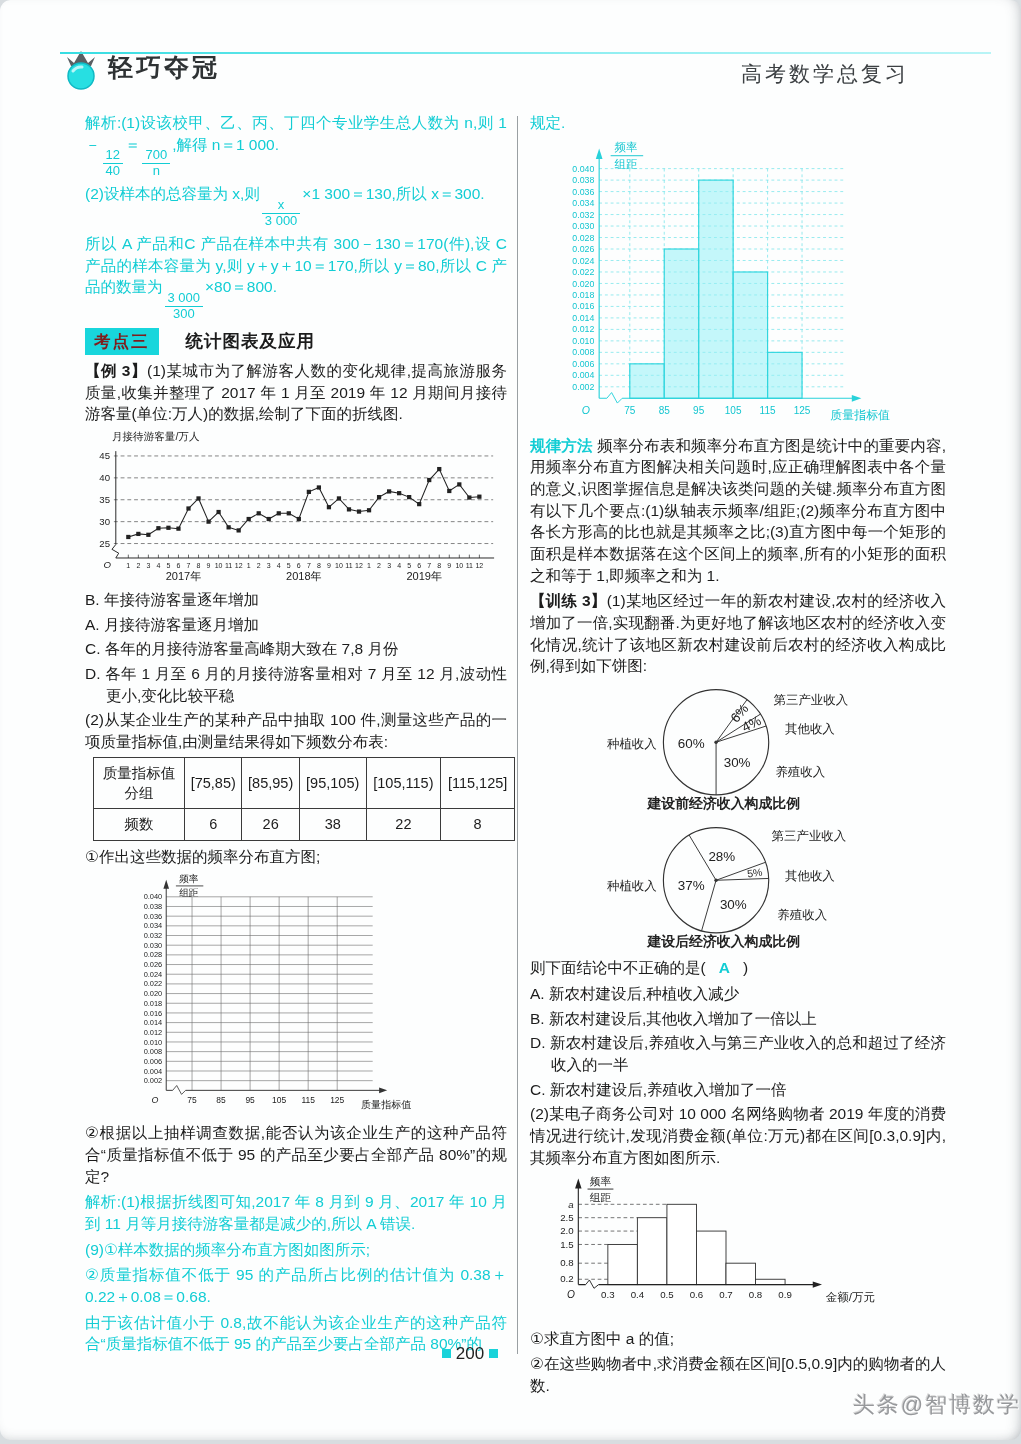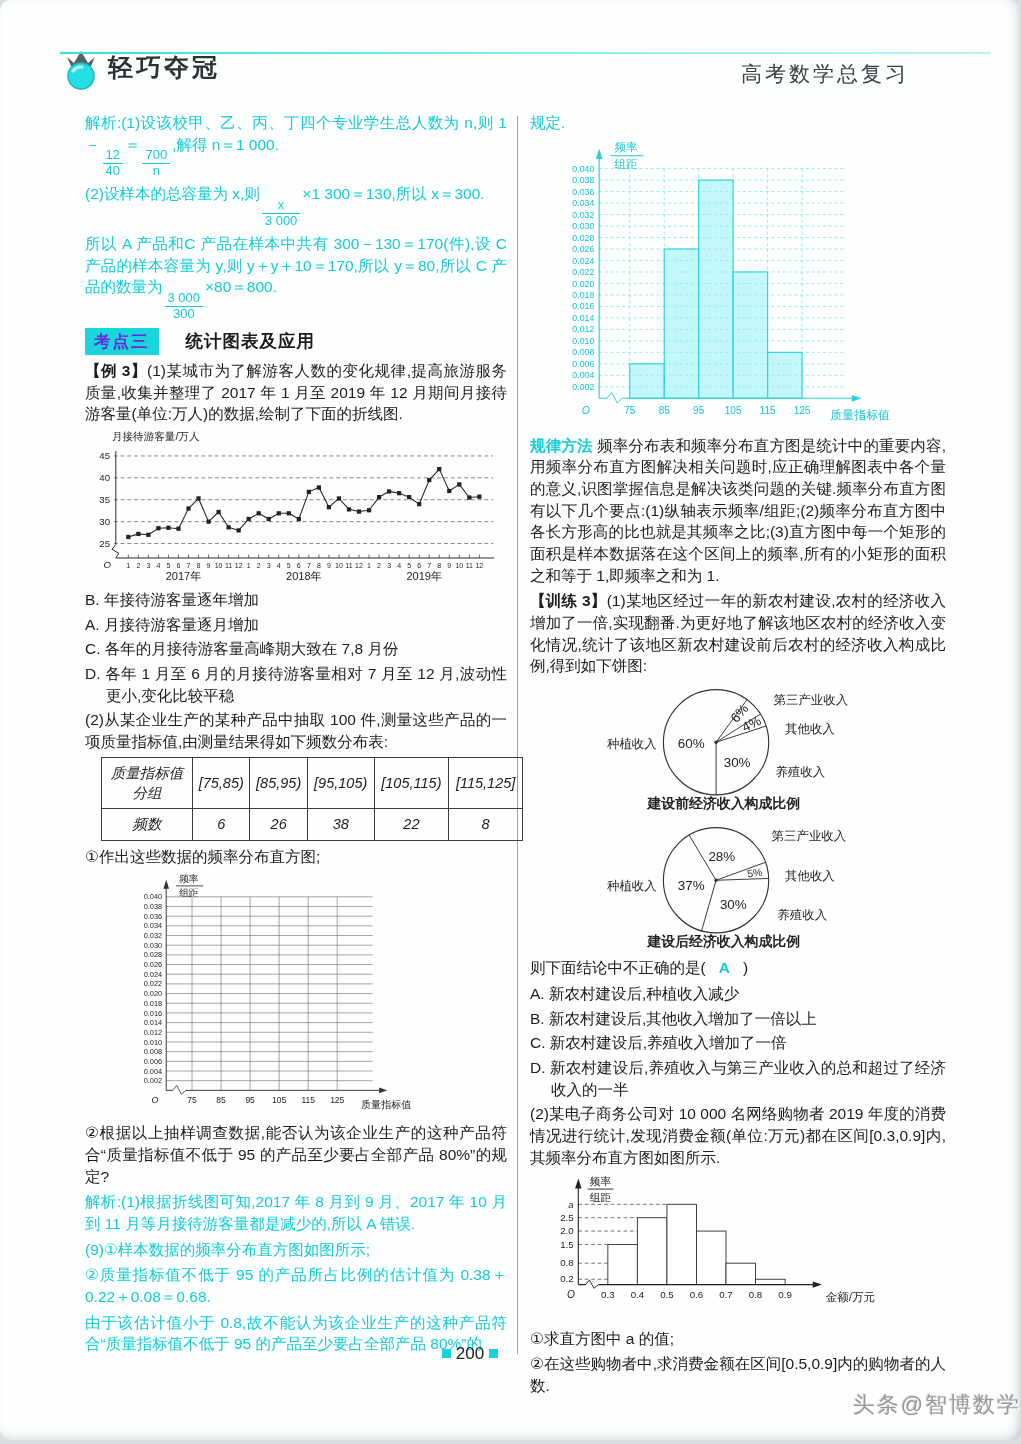--- a/index.html
+++ b/index.html
@@ -14,27 +14,27 @@
              background:linear-gradient(to right,#36dde2,#8eeef1 55%,#b8f4f6);}
   .col{position:absolute;top:112px;font-size:15.5px;line-height:1.4;text-align:justify;}
   .col-left{left:85px;width:422px;}
   .col-right{left:530px;width:416px;}
   .col p{margin:0 0 4px 0;}
   .col-divider{position:absolute;left:517px;top:116px;height:1238px;width:1px;background:#9aa0a3;}
   .cyan{color:#12cdd4;}
   .bold{font-weight:bold;margin-top:15px;}
   .ans{color:#12cdd4;font-weight:bold;margin:0 13px;}
   .topic-row{margin:6px 0 5px 0;display:flex;align-items:center;}
-  .badge{background:#18d6dc;color:#6d28d9;font-weight:bold;font-size:16.5px;padding:2px 9px;letter-spacing:2px;}
+  .badge{background:#18d6dc;color:#7f1d1d;font-weight:bold;font-size:16.5px;padding:2px 9px;letter-spacing:2px;}
   .topic-title{font-weight:bold;font-size:17.5px;margin-left:27px;letter-spacing:1px;}
   .options p{padding-left:1.35em;text-indent:-1.35em;margin:0 0 3px 0;}
   .frac{display:inline-flex;flex-direction:column;vertical-align:-0.75em;text-align:center;font-size:13px;line-height:1.15;margin:0 2px;}
   .frac .num{border-bottom:1px solid #12cdd4;padding:0 3px;}
   .frac .den{padding:0 3px;}
-  table.freq{border-collapse:collapse;margin:3px 0 5px 16px;width:100%;font-style:italic;}
+  table.freq{border-collapse:collapse;margin:3px 0 5px 8px;width:100%;}
   table.freq td{border:1px solid #3b3b3b;text-align:center;font-size:14.5px;padding:5px 2px;}
   table.freq td.hd{width:86px;font-size:14.5px;}
   svg{display:block;}
   .chart-pad{margin:2px 0 4px 0;}
   .footer{position:absolute;top:1344px;left:0;width:940px;text-align:center;font-size:17px;color:#222;}
   .sq{display:inline-block;width:9px;height:9px;background:#19d3da;vertical-align:middle;margin:0 5px 2px 5px;}
   .watermark{position:absolute;top:1390px;right:0px;font-size:22px;font-weight:normal;color:#96989b;
              letter-spacing:2px;text-shadow:1px 1px 0 #fff,-1px -1px 0 #d8d8d8;white-space:nowrap;}
 </style>
 </head>
@@ -430,22 +430,22 @@
         <text x="198" y="22" font-size="13" text-anchor="start" fill="#222">第三产业收入</text>
         <text x="78" y="74" font-size="13" text-anchor="end" fill="#222">种植收入</text>
         <text x="204" y="104" font-size="13" text-anchor="start" fill="#222">养殖收入</text>
         <text x="148" y="133" font-size="14.5" font-weight="bold" text-anchor="middle" fill="#222">建设后经济收入构成比例</text>
       </svg>
 
     <p><span>则下面结论中不正确的是(</span><span class="ans">A</span><span>)</span></p>
     <div class="options">
         <p>A. 新农村建设后,种植收入减少</p>
         <p>B. 新农村建设后,其他收入增加了一倍以上</p>
+        <p>D. 新农村建设后,养殖收入与第三产业收入的总和超过了经济收入的一半</p>
         <p>C. 新农村建设后,养殖收入增加了一倍</p>
-        <p>D. 新农村建设后,养殖收入与第三产业收入的总和超过了经济收入的一半</p>
       </div>
 
     <p>(2)某电子商务公司对 10 000 名网络购物者 2019 年度的消费情况进行统计,发现消费金额(单位:万元)都在区间[0.3,0.9]内,其频率分布直方图如图所示.</p>
 
     <svg class="chart-pad" style="margin-left:4px" viewBox="0 0 390 164" width="360">
         <line x1="48" y1="35" x2="144" y2="35" stroke="#444" stroke-width="0.8" stroke-dasharray="4 3"></line>
         <text x="43" y="38.5" font-size="10.5" text-anchor="end" fill="#222" font-style="italic">a</text>
         <line x1="48" y1="49.5" x2="112" y2="49.5" stroke="#444" stroke-width="0.8" stroke-dasharray="4 3"></line>
         <text x="43" y="53" font-size="10.5" text-anchor="end" fill="#222" font-style="normal">2.5</text>
         <line x1="48" y1="64" x2="176" y2="64" stroke="#444" stroke-width="0.8" stroke-dasharray="4 3"></line>

